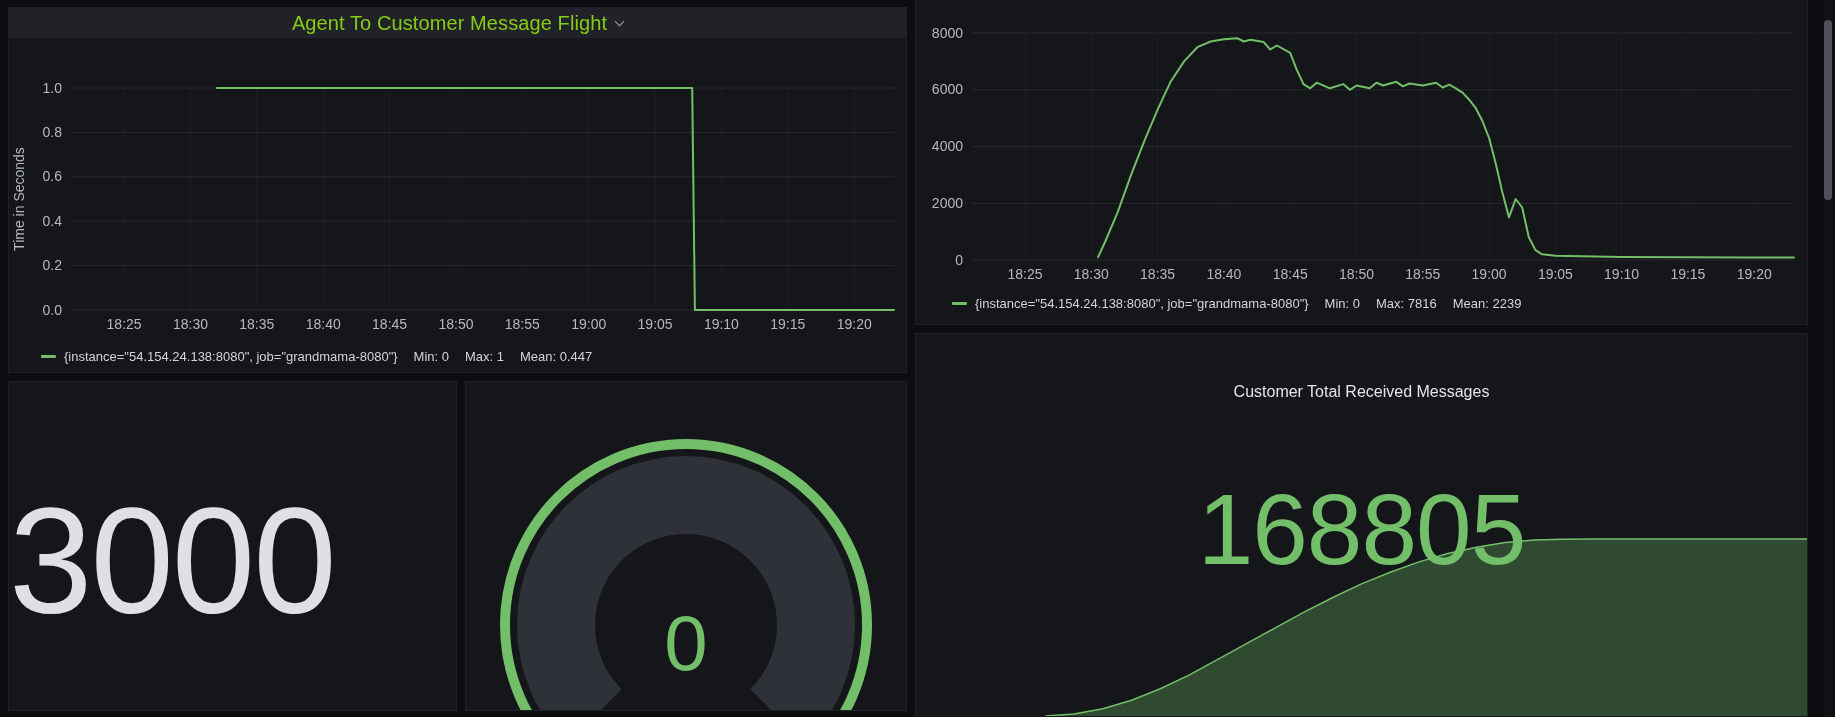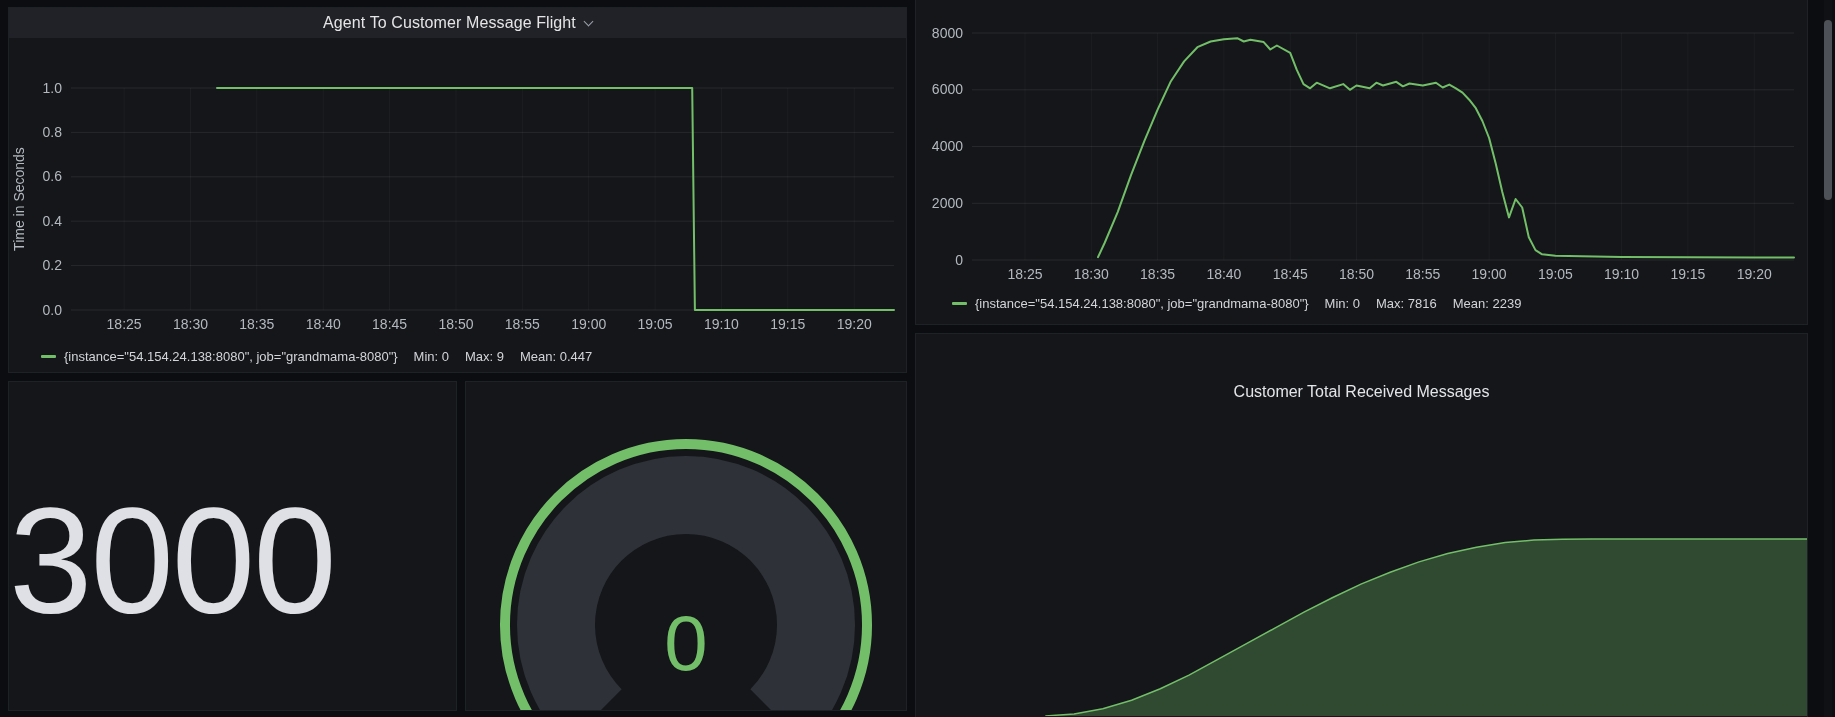--- a/index.html
+++ b/index.html
@@ -10,21 +10,21 @@
   .panel { position:absolute; background:#141619; border:1px solid #1e2126; overflow:hidden; }
 
   #panel-flight      { left:8px;   top:7px;   width:899px; height:366px; }
   #panel-throughput  { left:915px; top:0;     width:893px; height:325px; border-top:none; }
   #panel-start       { left:8px;   top:381px; width:449px; height:330px; }
   #panel-gauge       { left:465px; top:381px; width:442px; height:330px; }
   #panel-received    { left:915px; top:333px; width:893px; height:384px; border-bottom:none; }
 
   .panel-header { position:absolute; left:0; top:0; right:0; height:30px; background:#202228;
                   display:flex; align-items:center; justify-content:center; cursor:pointer; }
-  .panel-title  { color:#e5e5e5; font-size:16px; font-weight:500; letter-spacing:.1px; }
+  .panel-title  { color:#84cc16; font-size:20px; font-weight:500; letter-spacing:.1px; }
   .chev { display:inline-block; width:7px; height:7px; border-right:1.6px solid #9aa0a8;
           border-bottom:1.6px solid #9aa0a8; transform:rotate(45deg); margin-left:9px;
           position:relative; top:-2px; }
 
   .simple-title { position:absolute; left:0; right:0; top:8px; text-align:center;
                   color:#e3e5e9; font-size:16px; font-weight:500;margin-top:39px; }
 
   svg { position:absolute; display:block; }
   svg .grid   { stroke:rgba(255,255,255,0.08); stroke-width:1; }
   svg .grid.v { stroke:rgba(255,255,255,0.035); }
@@ -98,21 +98,21 @@
         <text x="712.4" y="291" class="tick" text-anchor="middle">19:10</text>
         <text x="778.8" y="291" class="tick" text-anchor="middle">19:15</text>
         <text x="845.2" y="291" class="tick" text-anchor="middle">19:20</text>
         <text class="tick" transform="translate(15 161) rotate(-90)" text-anchor="middle">Time in Seconds</text>
         <polyline points="208.0,50.0 683.2,50.0 685.9,272.0 885.0,272.0" fill="none" stroke="#73bf69" stroke-width="2" stroke-linejoin="round" stroke-linecap="round"></polyline>
       </svg>
     <div class="legend" style="left:32px;top:341px">
       <span class="swatch" style="background: rgb(115, 191, 105);"></span>
       <span class="lg-label">{instance="54.154.24.138:8080", job="grandmama-8080"}</span>
       <span class="lg-stat">Min: 0</span>
-      <span class="lg-stat">Max: 9</span>
+      <span class="lg-stat">Max: 1</span>
       <span class="lg-stat">Mean: 0.447</span>
     </div>
   </section>
 
   <section class="panel" id="panel-throughput">
     <svg width="891" height="292" viewBox="0 0 891 292" style="left:0;top:0">
         <line x1="109.0" x2="109.0" y1="33" y2="260" class="grid v"></line>
         <line x1="175.3" x2="175.3" y1="33" y2="260" class="grid v"></line>
         <line x1="241.6" x2="241.6" y1="33" y2="260" class="grid v"></line>
         <line x1="307.9" x2="307.9" y1="33" y2="260" class="grid v"></line>
@@ -170,19 +170,20 @@
       </svg>
     <div class="gauge-value" style="color: rgb(115, 191, 105);">0</div>
   </section>
 
   <section class="panel" id="panel-received">
     <div class="simple-title" style="top:10px">Customer Total Received Messages</div>
     <svg width="891" height="382" viewBox="0 0 891 382" style="left:0;top:0">
         <polygon points="129.3,382 129.3,382.0 158.1,379.9 186.8,374.7 215.6,366.3 244.3,354.7 273.0,341.1 301.8,325.4 330.5,309.7 359.3,293.9 388.0,278.2 416.8,263.5 445.5,249.9 474.2,238.3 503.0,227.9 531.7,219.5 560.5,213.2 589.2,208.5 618.0,206.1 646.7,205.3 675.4,205.0 891.0,205.0 891.0,382" fill="rgba(115,191,105,0.3)" stroke="none"></polygon>
         <polyline points="129.3,382.0 158.1,379.9 186.8,374.7 215.6,366.3 244.3,354.7 273.0,341.1 301.8,325.4 330.5,309.7 359.3,293.9 388.0,278.2 416.8,263.5 445.5,249.9 474.2,238.3 503.0,227.9 531.7,219.5 560.5,213.2 589.2,208.5 618.0,206.1 646.7,205.3 675.4,205.0 891.0,205.0" fill="none" stroke="#73bf69" stroke-width="1.5" stroke-linejoin="round"></polyline>
       </svg>
+    <div class="received-value" style="color: rgb(115, 191, 105);">168805</div>
   </section>
 
   <div class="scroll-track">
     <div class="scroll-thumb"></div>
   </div>
 
 </div>
 
 </body></html>

